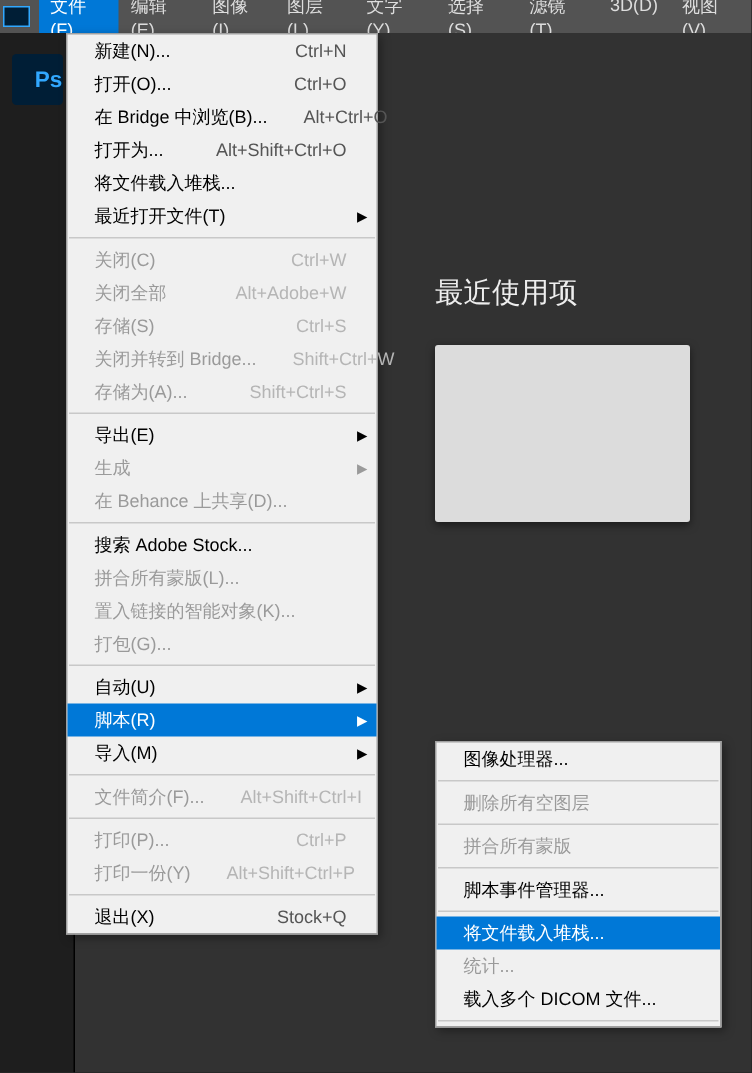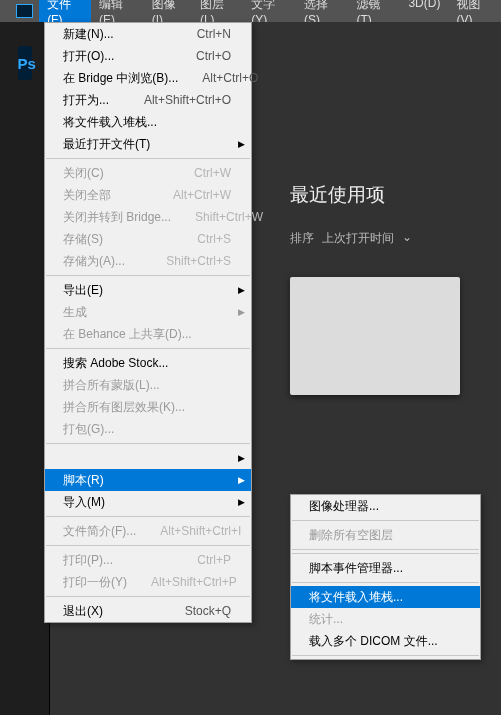--- a/index.html
+++ b/index.html
@@ -1,23 +1,23 @@
 <!DOCTYPE html>
 <html><head>
 <meta charset="utf-8">
 <style>
 *{margin:0;padding:0;box-sizing:border-box;font-family:"Microsoft YaHei","Segoe UI",sans-serif;font-size:12px;-webkit-font-smoothing:antialiased}
 body{background:#1a1a1a;width:501px;height:715px;overflow:hidden;position:relative;color:#ccc}
-.menubar{height:22px;background:#535353;display:flex;align-items:center;padding-left:16px}
+.menubar{height:22px;background:#535353;display:flex;align-items:center;padding-left:2px}
 .menubar .ps-icon{width:18px;height:14px;background:#001e36;border:1px solid #31a8ff;margin-right:6px}
 .menubar .mi{padding:3px 8px;color:#ddd;cursor:default}
 .menubar .mi.active{background:#0078d7;color:#fff}
 .app-body{position:absolute;top:22px;left:0;right:0;bottom:0;background:#323232}
 .left-strip{position:absolute;top:0;left:0;width:50px;height:100%;background:#1e1e1e;border-right:1px solid #000}
-.ps-logo{width:14px;height:34px;background:#001e36;margin:24px auto;display:flex;align-items:center;justify-content:flex-start;border-radius:3px}
+.ps-logo{width:34px;height:34px;background:#001e36;margin:14px auto;display:flex;align-items:center;justify-content:flex-end;border-radius:3px}
 .ps-logo span{color:#31a8ff;font-weight:bold;font-size:15px}
 .right-area{position:absolute;left:290px;top:160px;right:10px;color:#eee}
 .right-area h2{font-size:19px;font-weight:400;margin-bottom:22px}
 .sort-row{display:flex;gap:8px;font-size:12px;color:#bbb;margin-bottom:30px}
 .thumb{width:170px;height:118px;background:#dcdcdc;border-radius:2px;box-shadow:0 2px 6px rgba(0,0,0,.5)}
 .thumb2{width:170px;height:80px;background:#cfcfcf;margin-top:170px}
 
 .menu{position:absolute;background:#f0f0f0;border:1px solid #a0a0a0;box-shadow:2px 2px 6px rgba(0,0,0,.35);color:#000}
 .menu .row{display:flex;align-items:center;height:22px;padding:0 20px 0 18px;white-space:nowrap;position:relative}
 .menu .row.disabled{color:#9a9a9a}
@@ -49,25 +49,20 @@
 </div>
 
 <div class="app-body">
   <div class="left-strip">
     <div class="ps-logo">
         <span>Ps</span>
       </div>
   </div>
   <div class="right-area">
     <h2>最近使用项</h2>
-    <div class="sort-row">
-      <span>排序</span>
-      <span>上次打开时间</span>
-      <span>⌄</span>
-    </div>
     <div class="thumb"></div>
     <div class="thumb2"></div>
   </div>
 </div>
 
 <div class="menu file-menu" id="file-menu">
     <div class="row">
       <span class="lbl">新建(N)...</span>
       <span class="sc">Ctrl+N</span>
     </div>
@@ -90,29 +85,29 @@
       <span class="lbl">最近打开文件(T)</span>
       <span class="arr">▶</span>
     </div>
     <div class="sep"></div>
     <div class="row disabled">
       <span class="lbl">关闭(C)</span>
       <span class="sc">Ctrl+W</span>
     </div>
     <div class="row disabled">
       <span class="lbl">关闭全部</span>
-      <span class="sc">Alt+Ctrl+W</span>
+      <span class="sc">Alt+Adobe+W</span>
+    </div>
+    <div class="row disabled">
+      <span class="lbl">存储(S)</span>
+      <span class="sc">Ctrl+S</span>
     </div>
     <div class="row disabled">
       <span class="lbl">关闭并转到 Bridge...</span>
       <span class="sc">Shift+Ctrl+W</span>
-    </div>
-    <div class="row disabled">
-      <span class="lbl">存储(S)</span>
-      <span class="sc">Ctrl+S</span>
     </div>
     <div class="row disabled">
       <span class="lbl">存储为(A)...</span>
       <span class="sc">Shift+Ctrl+S</span>
     </div>
     <div class="sep"></div>
     <div class="row">
       <span class="lbl">导出(E)</span>
       <span class="arr">▶</span>
     </div>
@@ -124,27 +119,28 @@
       <span class="lbl">在 Behance 上共享(D)...</span>
     </div>
     <div class="sep"></div>
     <div class="row">
       <span class="lbl">搜索 Adobe Stock...</span>
     </div>
     <div class="row disabled">
       <span class="lbl">拼合所有蒙版(L)...</span>
     </div>
     <div class="row disabled">
-      <span class="lbl">拼合所有图层效果(K)...</span>
+      <span class="lbl">置入链接的智能对象(K)...</span>
     </div>
     <div class="row disabled">
       <span class="lbl">打包(G)...</span>
     </div>
     <div class="sep"></div>
     <div class="row">
+      <span class="lbl">自动(U)</span>
       <span class="arr">▶</span>
     </div>
     <div class="row hl">
       <span class="lbl">脚本(R)</span>
       <span class="arr">▶</span>
     </div>
     <div class="row">
       <span class="lbl">导入(M)</span>
       <span class="arr">▶</span>
     </div>
@@ -171,20 +167,23 @@
 
 <div class="menu sub-menu" id="sub-menu">
     <div class="row">
       <span class="lbl">图像处理器...</span>
     </div>
     <div class="sep"></div>
     <div class="row disabled">
       <span class="lbl">删除所有空图层</span>
     </div>
     <div class="sep"></div>
+    <div class="row disabled">
+      <span class="lbl">拼合所有蒙版</span>
+    </div>
     <div class="sep"></div>
     <div class="row">
       <span class="lbl">脚本事件管理器...</span>
     </div>
     <div class="sep"></div>
     <div class="row hl">
       <span class="lbl">将文件载入堆栈...</span>
     </div>
     <div class="row disabled">
       <span class="lbl">统计...</span>

